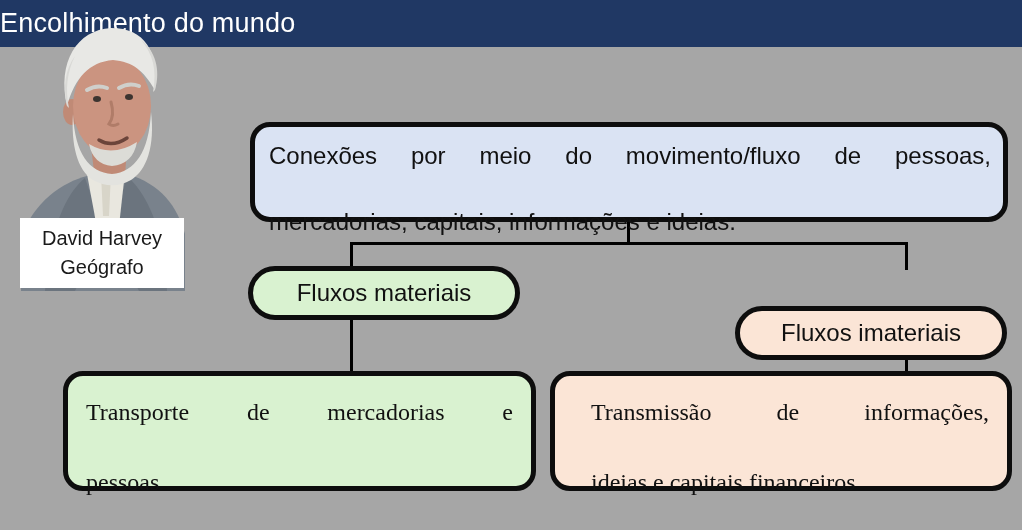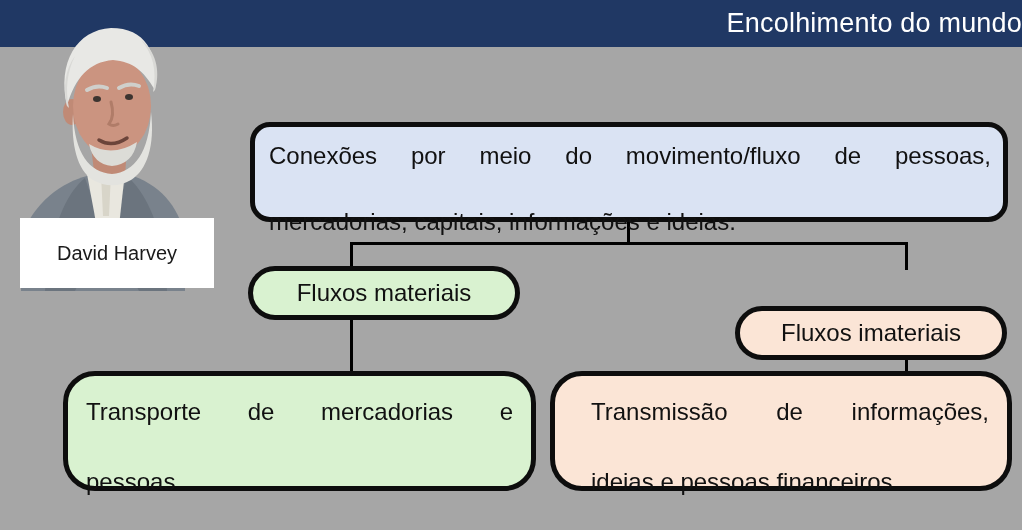--- a/index.html
+++ b/index.html
@@ -13,21 +13,21 @@
     background: #a6a6a6;
   }
 
   .title-bar {
     position: absolute;
     left: 0; top: 0;
     width: 1022px; height: 47px;
     background: #203864;
     display: flex;
     align-items: center;
-    justify-content: flex-end;
+    justify-content: flex-start;
   }
   .title-bar .title {
     color: #ffffff;
     font-size: 27px;
     letter-spacing: 0.2px;
   }
 
   
   .connector {
     position: absolute;
@@ -59,23 +59,24 @@
     align-items: center;
     justify-content: center;
     font-size: 24px;
   }
   .pill-left  { left: 248px; width: 272px; }
   .pill-right { left: 735px; width: 272px; }
 
   .bottom-box {
     top: 371px;
     height: 120px;
-    border-radius: 32px;
+    border-radius: 20px;
     padding: 17px 18px 0 18px;
     font-size: 24px;
+    font-family: Liberation Serif, serif;
   }
   .bottom-box .line { line-height: 38px; }
   .bottom-left  { left: 63px;  width: 473px; }
   .bottom-right { left: 550px; width: 462px; }
 
   .justify-line {
     text-align: justify;
     text-align-last: justify;
   }
   .plain-line { text-align: left; margin-top: 32px; }
@@ -83,21 +84,21 @@
   
   .portrait {
     position: absolute;
     left: 15px; top: 6px;
     width: 175px; height: 285px;
     z-index: 3;
   }
   .caption {
     position: absolute;
     left: 20px; top: 218px;
-    width: 194px; height: 70px;
+    width: 164px; height: 70px;
     background: #ffffff;
     z-index: 4;
     display: flex;
     flex-direction: column;
     align-items: center;
     justify-content: center;
     color: #1a1a1a;
     font-size: 20px;
     line-height: 29px;
     text-align: center;
@@ -130,21 +131,21 @@
   <div class="box pill pill-right" style="background: rgb(251, 229, 214); margin-top: 40px;">
     <span>Fluxos imateriais</span>
   </div>
 
   <div class="box bottom-box bottom-left" style="background: rgb(217, 242, 208);">
     <div class="line justify-line">Transporte de mercadorias e</div>
     <div class="line plain-line">pessoas</div>
   </div>
   <div class="box bottom-box bottom-right" style="background: rgb(251, 229, 214); padding-left: 36px;">
     <div class="line justify-line">Transmissão de informações,</div>
-    <div class="line plain-line">ideias e pessoas financeiros</div>
+    <div class="line plain-line">ideias e capitais financeiros</div>
   </div>
 
   <svg class="portrait" viewBox="0 0 175 285" width="175" height="285" aria-hidden="true">
 
     <path d="M6,285 L6,232 C18,196 48,176 72,170 L112,168 C146,178 162,200 170,228 L170,285 Z" fill="#79828c"></path>
     <path d="M70,172 L88,225 L60,285 L30,285 C34,230 48,190 70,172 Z" fill="#6b747e"></path>
     <path d="M112,170 L96,228 L124,285 L152,285 C150,232 136,192 112,170 Z" fill="#6b747e"></path>
 
     <path d="M72,168 L110,166 L104,220 L82,222 Z" fill="#e9e7df"></path>
     <path d="M86,168 L96,167 L94,210 L88,210 Z" fill="#d8d5c9"></path>
@@ -171,15 +172,16 @@
     <path d="M58,108 C60,148 74,166 97,168 C120,166 134,146 136,106
              C140,140 132,164 116,174 C104,181 90,181 78,174
              C62,164 56,138 58,108 Z" fill="#e3e3df"></path>
     <path d="M74,138 Q97,152 122,136 Q118,158 97,160 Q78,158 74,138 Z" fill="#dcdcd7"></path>
 
     <path d="M84,134 Q97,142 112,132" stroke="#6b443a" stroke-width="3.5" fill="none" stroke-linecap="round"></path>
   </svg>
 
   <div class="caption">
     <div>David Harvey</div>
+    <div>Geógrafo</div>
   </div>
 
 </div>
 
 </body></html>

